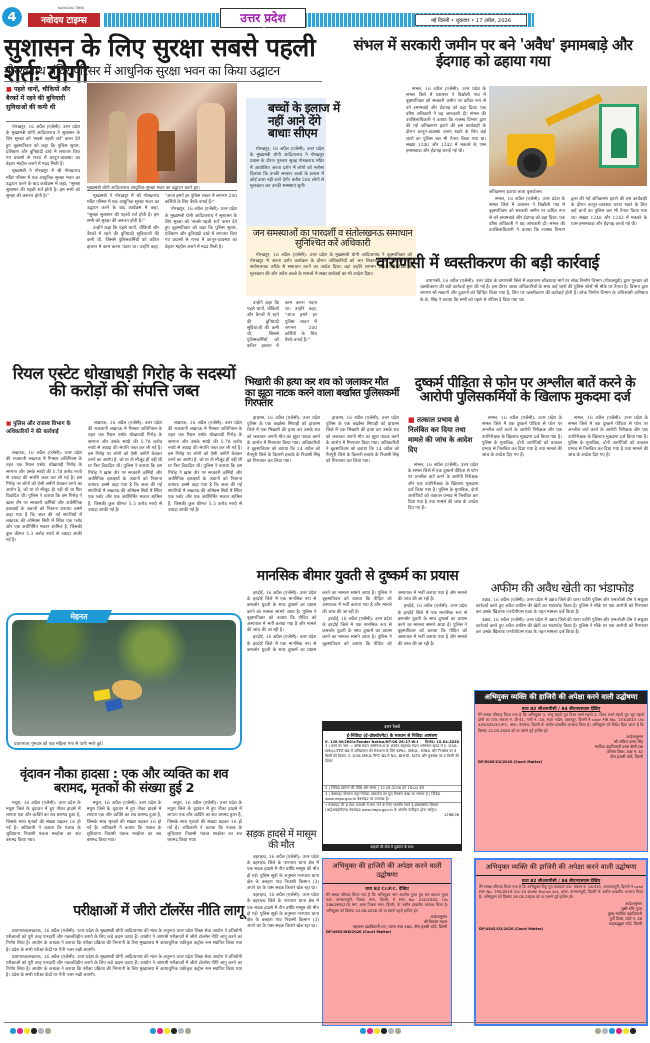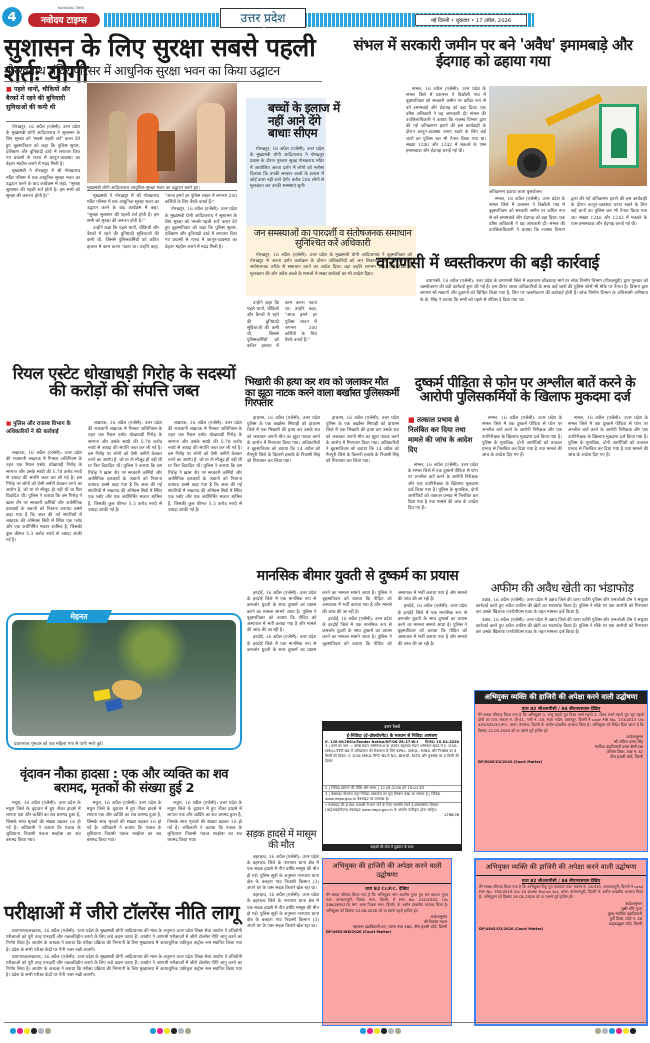--- a/index.html
+++ b/index.html
@@ -10,24 +10,24 @@
   .hl { font-family: "DejaVu Sans", sans-serif; font-weight: bold; color: #1a1a1a; letter-spacing: -0.5px; line-height: 1.05; }
   .body-txt { font-family: "DejaVu Serif", serif; font-size: 4.4px; line-height: 6.2px; color: #333; text-align: justify; overflow: hidden; }
   .body-txt p { text-indent: 6px; margin-bottom: 1px; }
   .cols2 { column-count: 2; column-gap: 6px; }
   .cols3 { column-count: 3; column-gap: 6px; }
   .rule { background: #777; }
 
   
   .masthead { top: 4px; left: 0; width: 650px; height: 26px; }
   .page-num { left: 2px; top: 3px; width: 20px; height: 20px; border-radius: 50%; background: #1e9ad6; color: #fff; font-size: 13px; font-weight: bold; text-align: center; line-height: 20px; }
-  .paper-name { left: 28px; top: 9px; width: 72px; height: 14px; background: #c0272d; color: #fff; font-size: 9px; font-weight: bold; line-height: 14px; text-align: center; border-radius: 7px; }
+  .paper-name { left: 28px; top: 9px; width: 72px; height: 14px; background: #c0272d; color: #fff; font-size: 9px; font-weight: bold; line-height: 14px; text-align: center; }
   .paper-tag { left: 58px; top: 2px; font-size: 3px; color: #444; }
   .stripes { left: 104px; top: 9px; width: 430px; height: 14px; background: repeating-linear-gradient(90deg, #29a6df 0 3px, #fff 3px 4px); }
-  .section-box { left: 220px; top: 4px; width: 86px; height: 20px; background: #fff; border: 1px solid #333; font-size: 12px; font-weight: normal; text-align: center; line-height: 18px; color: #0c4a6e; }
+  .section-box { left: 220px; top: 4px; width: 86px; height: 20px; background: #fff; border: 1px solid #333; font-size: 12px; font-weight: bold; text-align: center; line-height: 18px; color: #a21caf; }
   .section-box::after { content: ""; position: absolute; left: 38px; bottom: -6px; border: 5px solid transparent; border-top-color: #fff; }
   .dateline { left: 415px; top: 10px; width: 112px; height: 12px; background: #fff; border: 1px solid #555; font-size: 5.2px; text-align: center; line-height: 10px; color: #222; }
 
   
   .lead-head { left: 4px; top: 35px; width: 318px; font-size: 25px; }
   .lead-sub { left: 4px; top: 64px; width: 318px; font-size: 12.5px; font-weight: normal; color: #222; }
   .bullet-red::before { content: "■ "; color: #d8232a; }
   .lead-bullet { left: 6px; top: 84px; width: 76px; font-size: 6.2px; font-weight: bold; line-height: 9px; color: #222; }
 
   .photo { background: linear-gradient(135deg, #8b6a55 0%, #caa58d 30%, #e7cdb6 50%, #a07560 70%, #5f4b3f 100%); }
@@ -77,21 +77,21 @@
   .tender-bottom { position: absolute; bottom: 0; left: 0; width: 100%; background: #222; color: #fff; font-size: 3.5px; text-align: center; height: 6px; line-height: 6px; }
 
   .notice { border: 1px solid #3b82f6; background: #fca5a5; overflow: hidden; }
   .notice-head-dark { background: #222; color: #fff; font-size: 7px; font-weight: bold; text-align: center; line-height: 9px; padding: 2px 0; }
   .notice-sub { font-size: 4.5px; font-weight: bold; text-align: center; text-decoration: underline; padding: 1px 0; }
   .notice-body { font-size: 3.8px; line-height: 5.2px; padding: 0 3px; color: #222; text-align: justify; }
   .notice-sign { font-size: 3.8px; line-height: 5px; text-align: right; padding: 1px 4px; }
   .notice-ref { font-size: 3.5px; font-weight: bold; padding: 0 3px; }
 
   .sadak-head { left: 245px; top: 829px; width: 72px; font-size: 10px; font-weight: normal; text-align: center; }
-  .pariksha-head { left: 4px; top: 903px; width: 240px; font-size: 19px; text-align: left; }
+  .pariksha-head { left: 4px; top: 903px; width: 240px; font-size: 14px; text-align: right; }
 
   .reg-dots { display: flex; gap: 1px; }
   .reg-dots span { width: 6px; height: 6px; border-radius: 50%; display: block; }
 </style>
 </head>
 <body>
 
 <div class="abs masthead">
   <div class="abs page-num">4</div>
   <div class="abs paper-tag">NAVODAYA TIMES</div>
@@ -125,21 +125,21 @@
     <p>गोरखपुर, 16 अप्रैल (एजेंसी): उत्तर प्रदेश के मुख्यमंत्री योगी आदित्यनाथ ने सुशासन के लिए सुरक्षा को 'सबसे पहली शर्त' करार देते हुए बृहस्पतिवार को कहा कि पुलिस सुधार, प्रशिक्षण और बुनियादी ढांचे में लगातार किए गए प्रयासों से राज्य में कानून-व्यवस्था का बेहतर माहौल बनाने में मदद मिली है।</p>
 </div>
 
 <div class="abs cm-box"></div>
 <div class="abs hl cm-head">बच्चों के इलाज में नहीं आने देंगे बाधाः सीएम</div>
 <div class="abs body-txt" style="left:250px;top:146px;width:74px;height:76px;">
     <p>गोरखपुर, 16 अप्रैल (एजेंसी): उत्तर प्रदेश के मुख्यमंत्री योगी आदित्यनाथ ने गोरखपुर प्रवास के दौरान गुरुवार सुबह गोरखनाथ मंदिर में आयोजित जनता दर्शन में लोगों को भरोसा दिलाया कि उनकी सरकार बच्चों के इलाज में कोई बाधा नहीं आने देगी। करीब 200 लोगों से मुलाकात कर उनकी समस्याएं सुनीं।</p>
   </div>
 
 <div class="abs cream-box" style="left:246px;top:226px;width:170px;height:70px;"></div>
-<div class="abs hl jan-head">जन समस्याओं का पारदर्शी व संतोषजनक समाधान सुनिश्चित करें अधिकारी</div>
+<div class="abs hl jan-head">जन समस्याओं का पारदर्शी व संतोलखनऊ समाधान सुनिश्चित करें अधिकारी</div>
 <div class="abs body-txt" style="left:250px;top:252px;width:162px;height:42px;">
     <p>गोरखपुर, 16 अप्रैल (एजेंसी): उत्तर प्रदेश के मुख्यमंत्री योगी आदित्यनाथ ने बृहस्पतिवार को गोरखपुर में जनता दर्शन कार्यक्रम के दौरान अधिकारियों को जन शिकायतों का पारदर्शी और संतोषजनक तरीके से समाधान करने का आदेश दिया। वहां उन्होंने लगभग 200 फरियादियों से मुलाकात की और अवैध कब्जे के मामलों में सख्त कार्रवाई का भी आदेश दिया।</p>
   </div>
 
 <div class="abs hl sambhal-head">संभल में सरकारी जमीन पर बने 'अवैध' इमामबाड़े और ईदगाह को ढहाया गया</div>
 <div class="abs body-txt" style="left:406px;top:86px;width:80px;height:125px;">
     <p>संभल, 16 अप्रैल (एजेंसी): उत्तर प्रदेश के संभल जिले में प्रशासन ने बिछौली गांव में बृहस्पतिवार को सरकारी जमीन पर कथित रूप से बने इमामबाड़े और ईदगाह को ढहा दिया। एक वरिष्ठ अधिकारी ने यह जानकारी दी। संभल की उपजिलाधिकारी ने बताया कि राजस्व विभाग द्वारा की गई अतिक्रमण हटाने की इस कार्यवाही के दौरान कानून-व्यवस्था बनाए रखने के लिए कई थानों का पुलिस बल भी तैनात किया गया था। संख्या 1240 और 1242 में मकबरे के पास इमामबाड़ा और ईदगाह बनाई गई थी।</p>
   </div>
 <div class="abs bulldozer">
   <div class="bd-arm"></div>

